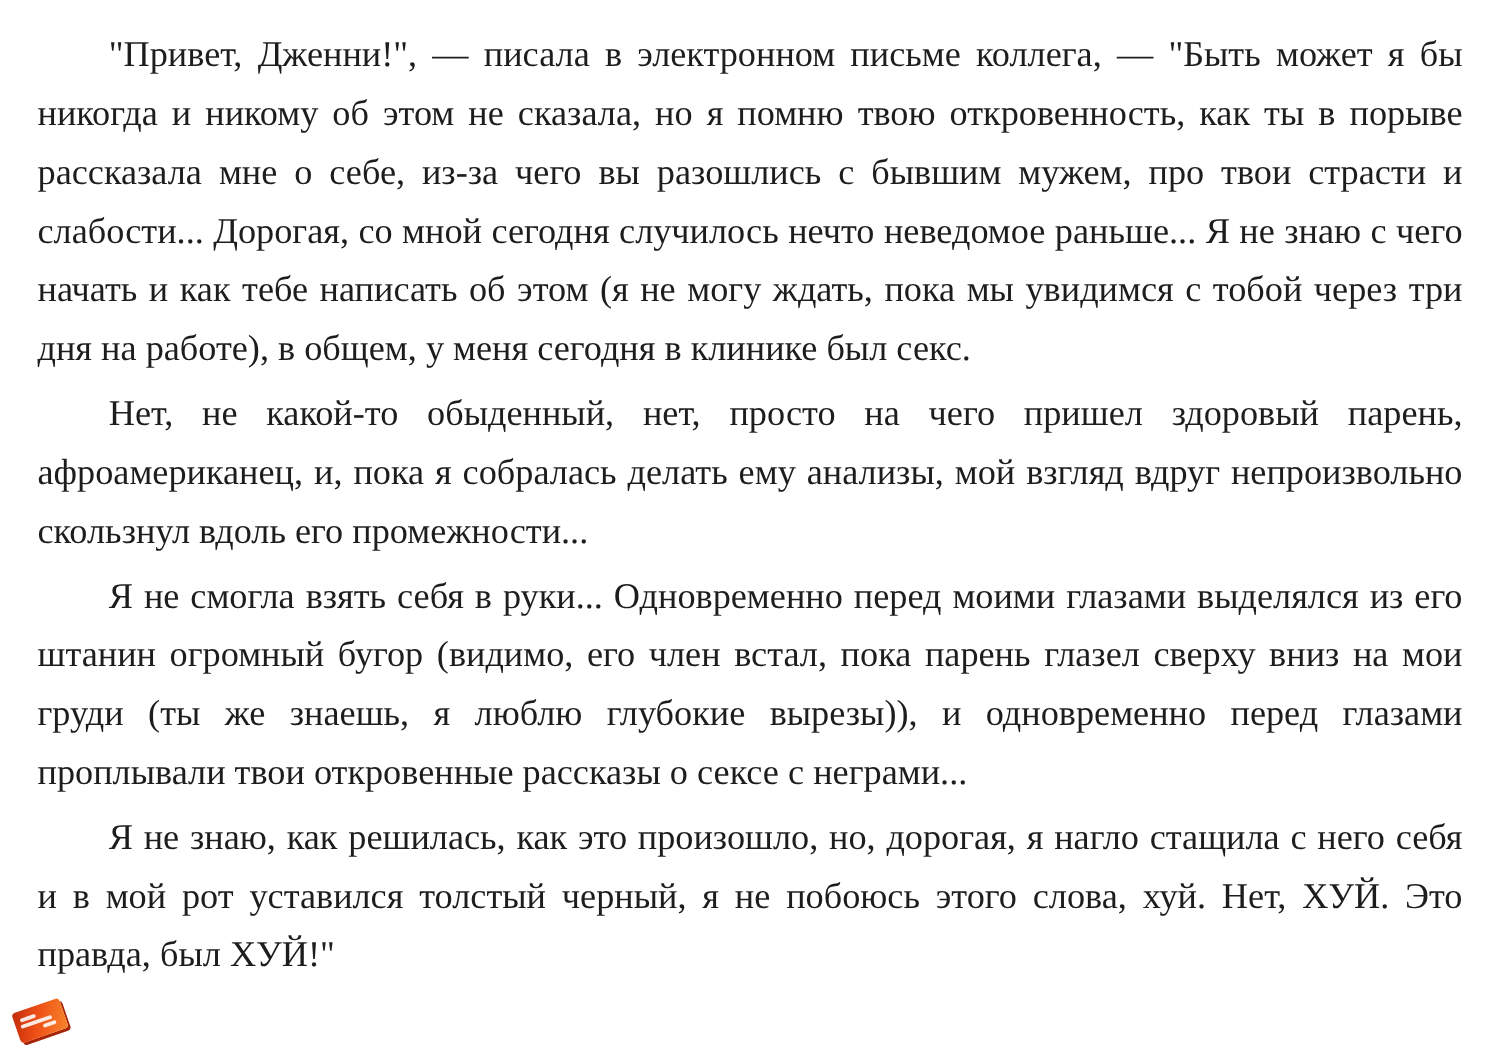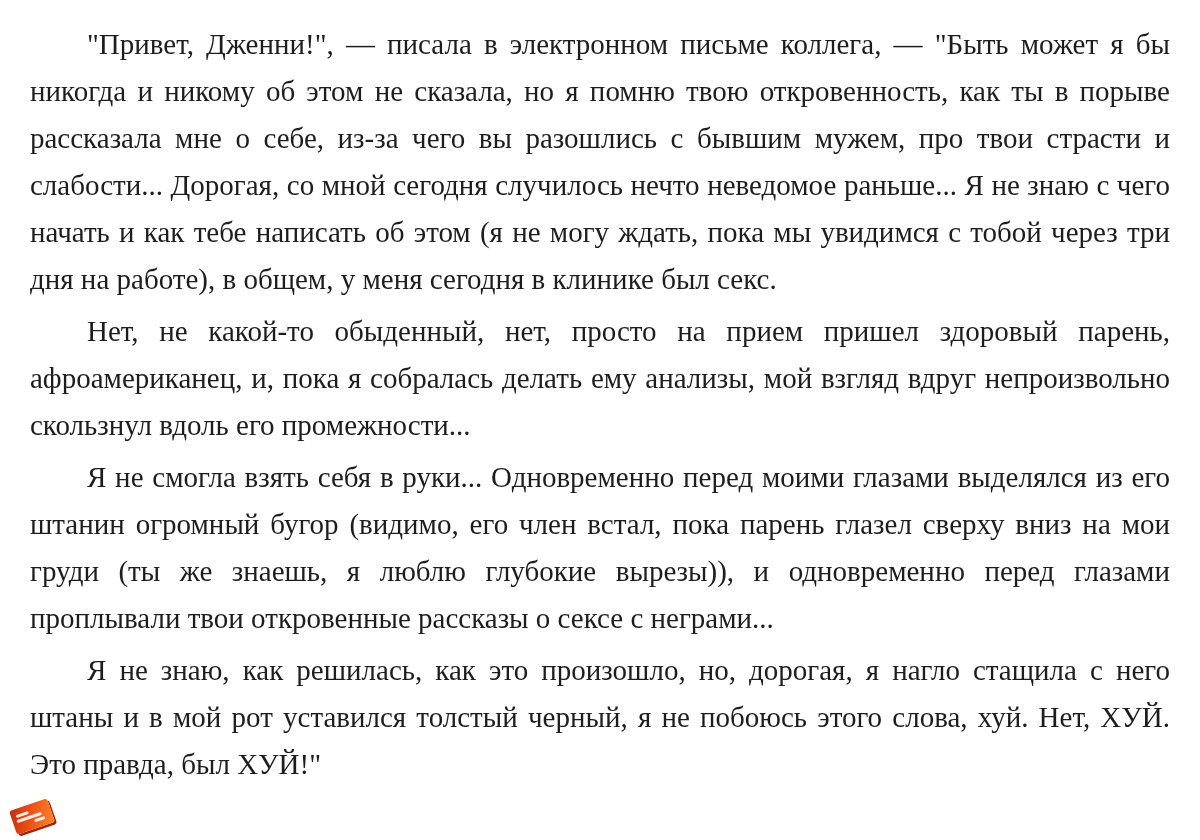--- a/index.html
+++ b/index.html
@@ -59,23 +59,23 @@
   .wm-line.l2 { left: 4px;  top: 11px; width: 26px; }
   .wm-line.l3 { left: 21px; top: 16px; width: 11px; }
 </style>
 </head>
 <body>
 
 <div class="page">
 
   <div class="text-block">
     <p>"Привет, Дженни!", — писала в электронном письме коллега, — "Быть может я бы никогда и никому об этом не сказала, но я помню твою откровенность, как ты в порыве рассказала мне о себе, из-за чего вы разошлись с бывшим мужем, про твои страсти и слабости... Дорогая, со мной сегодня случилось нечто неведомое раньше... Я не знаю с чего начать и как тебе написать об этом (я не могу ждать, пока мы увидимся с тобой через три дня на работе), в общем, у меня сегодня в клинике был секс.</p>
-    <p>Нет, не какой-то обыденный, нет, просто на прием пришел здоровый парень, афроамериканец, и, пока я собралась делать ему анализы, мой взгляд вдруг непроизвольно скользнул вдоль его промежности...</p>
+    <p>Нет, не какой-то обыденный, нет, просто на чего пришел здоровый парень, афроамериканец, и, пока я собралась делать ему анализы, мой взгляд вдруг непроизвольно скользнул вдоль его промежности...</p>
     <p>Я не смогла взять себя в руки... Одновременно перед моими глазами выделялся из его штанин огромный бугор (видимо, его член встал, пока парень глазел сверху вниз на мои груди (ты же знаешь, я люблю глубокие вырезы)), и одновременно перед глазами проплывали твои откровенные рассказы о сексе с неграми...</p>
-    <p>Я не знаю, как решилась, как это произошло, но, дорогая, я нагло стащила с него штаны и в мой рот уставился толстый черный, я не побоюсь этого слова, хуй. Нет, ХУЙ. Это правда, был ХУЙ!"</p>
+    <p>Я не знаю, как решилась, как это произошло, но, дорогая, я нагло стащила с него себя и в мой рот уставился толстый черный, я не побоюсь этого слова, хуй. Нет, ХУЙ. Это правда, был ХУЙ!"</p>
   </div>
 
   <div class="watermark">
     <div class="wm-box">
       <span class="wm-line l1"></span>
       <span class="wm-line l2"></span>
       <span class="wm-line l3"></span>
     </div>
   </div>
 

